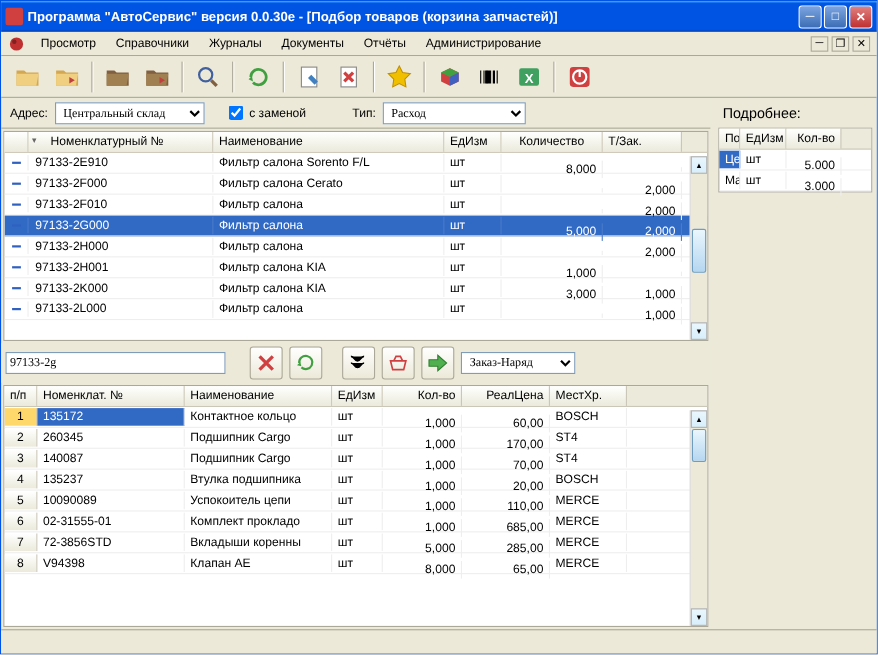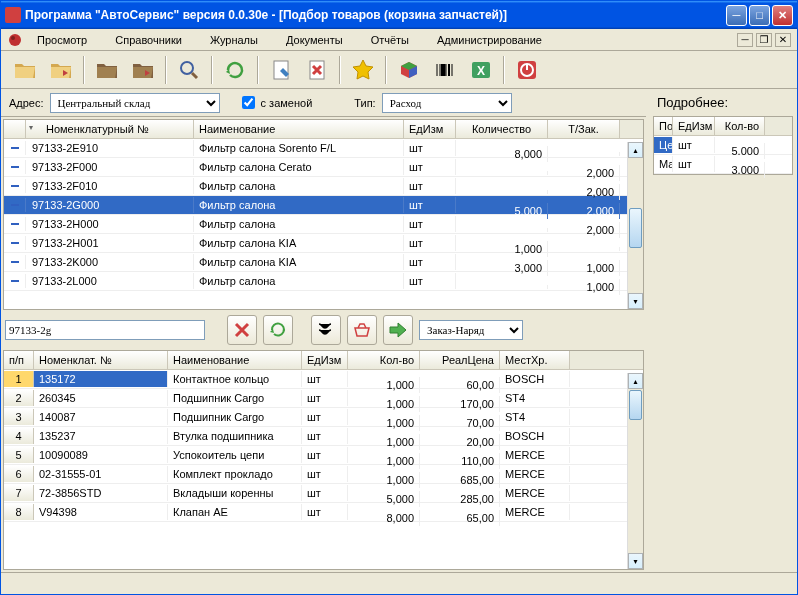--- a/index.html
+++ b/index.html
@@ -6,21 +6,21 @@
 body { font-family: Tahoma, sans-serif; font-size: 11px; background: #ece9d8; overflow: hidden; }
 .window { width: 798px; height: 595px; border: 1px solid #0054e3; background: #ece9d8; display: flex; flex-direction: column; }
 .titlebar { height: 28px; background: linear-gradient(to bottom, #3c9dff 0%, #0054e3 8%, #0054e3 92%, #003ba8 100%); display: flex; align-items: center; padding: 0 4px; color: white; font-weight: bold; }
 .titlebar-icon { width: 16px; height: 16px; background: #d04040; border-radius: 2px; margin-right: 4px; }
 .titlebar-text { flex: 1; font-size: 12px; }
 .winbtns { display: flex; gap: 2px; }
 .winbtn { width: 21px; height: 21px; background: linear-gradient(to bottom, #7ba4e0, #3c6db5); border: 1px solid #fff; border-radius: 3px; color: white; font-weight: bold; display: flex; align-items: center; justify-content: center; cursor: pointer; font-size: 11px; }
 .winbtn.close { background: linear-gradient(to bottom, #e08080, #c03030); }
 .mdibar { height: 22px; background: #ece9d8; display: flex; align-items: center; padding: 0 6px; border-bottom: 1px solid #aca899; }
 .mdibar-icon { width: 16px; height: 16px; margin-right: 6px; }
-.menubar { display: flex; gap: 12px; flex: 1; }
+.menubar { display: flex; gap: 2px; flex: 1; }
 .menuitem { padding: 2px 8px; cursor: pointer; }
 .mdictl { display: flex; gap: 3px; }
 .mdibtn { width: 16px; height: 14px; border: 1px solid #aca899; background: #ece9d8; cursor: pointer; display: flex; align-items: center; justify-content: center; font-size: 10px; }
 .toolbar { height: 38px; background: #ece9d8; display: flex; align-items: center; padding: 2px 8px; gap: 4px; border-bottom: 1px solid #aca899; }
 .tbtn { width: 32px; height: 32px; border: 1px solid transparent; display: flex; align-items: center; justify-content: center; cursor: pointer; border-radius: 3px; }
 .tsep { width: 2px; height: 28px; border-left: 1px solid #aca899; border-right: 1px solid #fff; margin: 0 2px; }
 .filterbar { height: 28px; display: flex; align-items: center; padding: 2px 8px; gap: 6px; border-bottom: 1px solid #aca899; }
 .lbl { font-size: 11px; }
 select, input[type=text] { font-family: Tahoma; font-size: 11px; border: 1px solid #7f9db9; padding: 1px 3px; height: 20px; background: white; }
 input[type=checkbox] { vertical-align: middle; }
@@ -185,37 +185,37 @@
           <circle cx="12" cy="12" r="6" fill="none" stroke="#fff" stroke-width="2"></circle>
           <path stroke="#fff" stroke-width="2" d="M12 6v6"></path>
         </svg>
       </div>
   </div>
 
   <div class="body">
     <div class="main">
       <div class="filterbar">
         <span class="lbl">Адрес:</span>
-        <select style="width:170px"><option>Центральный склад</option></select>
+        <select style="width:136px"><option>Центральный склад</option></select>
         <span style="width:10px"></span>
         <input type="checkbox" checked="" style="">
         <span class="lbl">с заменой</span>
         <span style="width:30px"></span>
         <span class="lbl">Тип:</span>
         <select style="width:130px"><option>Расход</option></select>
       </div>
 
       <div class="grid grid-top">
         <div class="ghead">
           <div class="gh t-c0"></div>
           <div class="gh t-c1 sort">Номенклатурный №</div>
           <div class="gh t-c2">Наименование</div>
           <div class="gh t-c3">ЕдИзм</div>
           <div class="gh t-c4" style="text-align:center">Количество</div>
-          <div class="gh t-c5" style="text-align:center">Т/Зак.</div>
+          <div class="gh t-c5" style="text-align:left">Т/Зак.</div>
         </div>
         <div class="gbody" id="topbody" style="position:relative">
             <div class="grow">
               <div class="gc marker t-c0">
                 <svg width="10" height="10">
                   <rect x="1" y="4" width="8" height="2" fill="#3060c0"></rect>
                 </svg>
               </div>
               <div class="gc t-c1" style="padding-left:6px">97133-2E910</div>
               <div class="gc t-c2">Фильтр салона Sorento F/L</div>

